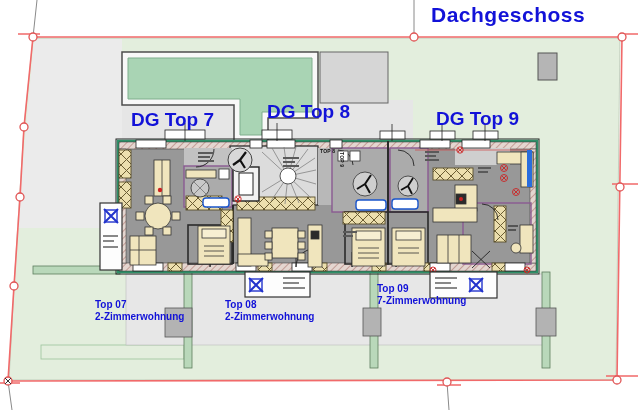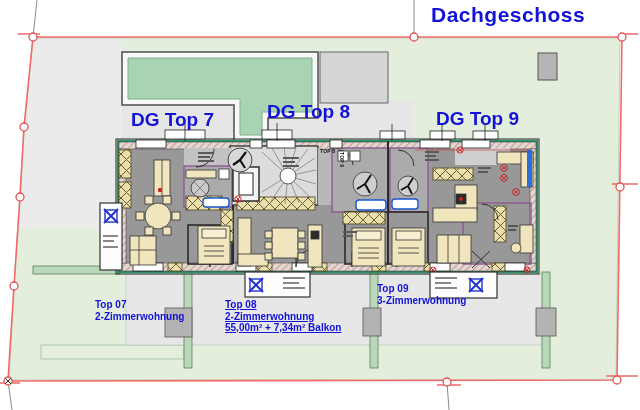--- a/index.html
+++ b/index.html
@@ -304,26 +304,25 @@
 
 <div class="lbl title" style="left:431px;top:3px;">Dachgeschoss</div>
 <div class="lbl dglbl" style="left:131px;top:109px;">DG Top 7</div>
 <div class="lbl dglbl" style="left:267px;top:101px;">DG Top 8</div>
 <div class="lbl dglbl" style="left:436px;top:108px;">DG Top 9</div>
 
 <div class="infoblock" style="left:95px;top:299px;">
   <div>Top 07</div>
   <div>2-Zimmerwohnung</div>
 </div>
-<div class="infoblock" style="left:225px;top:299px;text-decoration:underline;">
+<div class="infoblock" style="left:225px;top:299px;">
   <div>Top 08</div>
   <div>2-Zimmerwohnung</div>
-  <div>55,00m² + 7,34m² Balkon</div>
 </div>
 <div class="infoblock" style="left:377px;top:283px;">
   <div>Top 09</div>
-  <div>3-Zimmerwohnung</div>
+  <div>7-Zimmerwohnung</div>
 </div>
 
 <div class="doorlbl" style="left:320px;top:148px;">TOP 8</div>
 <div class="doorlbl vert" style="left:345px;top:152px;">TOP 9</div>
 
 </div>
 
 </body></html>

